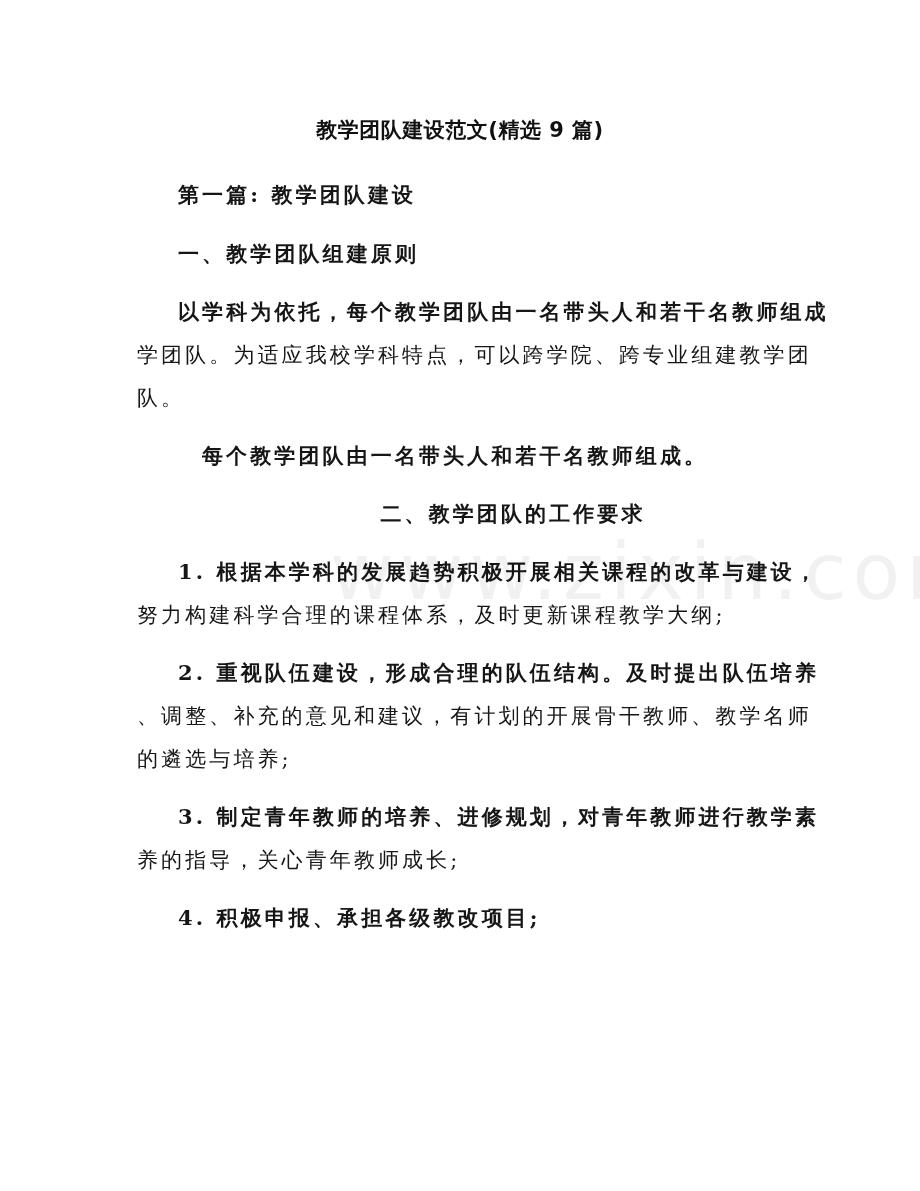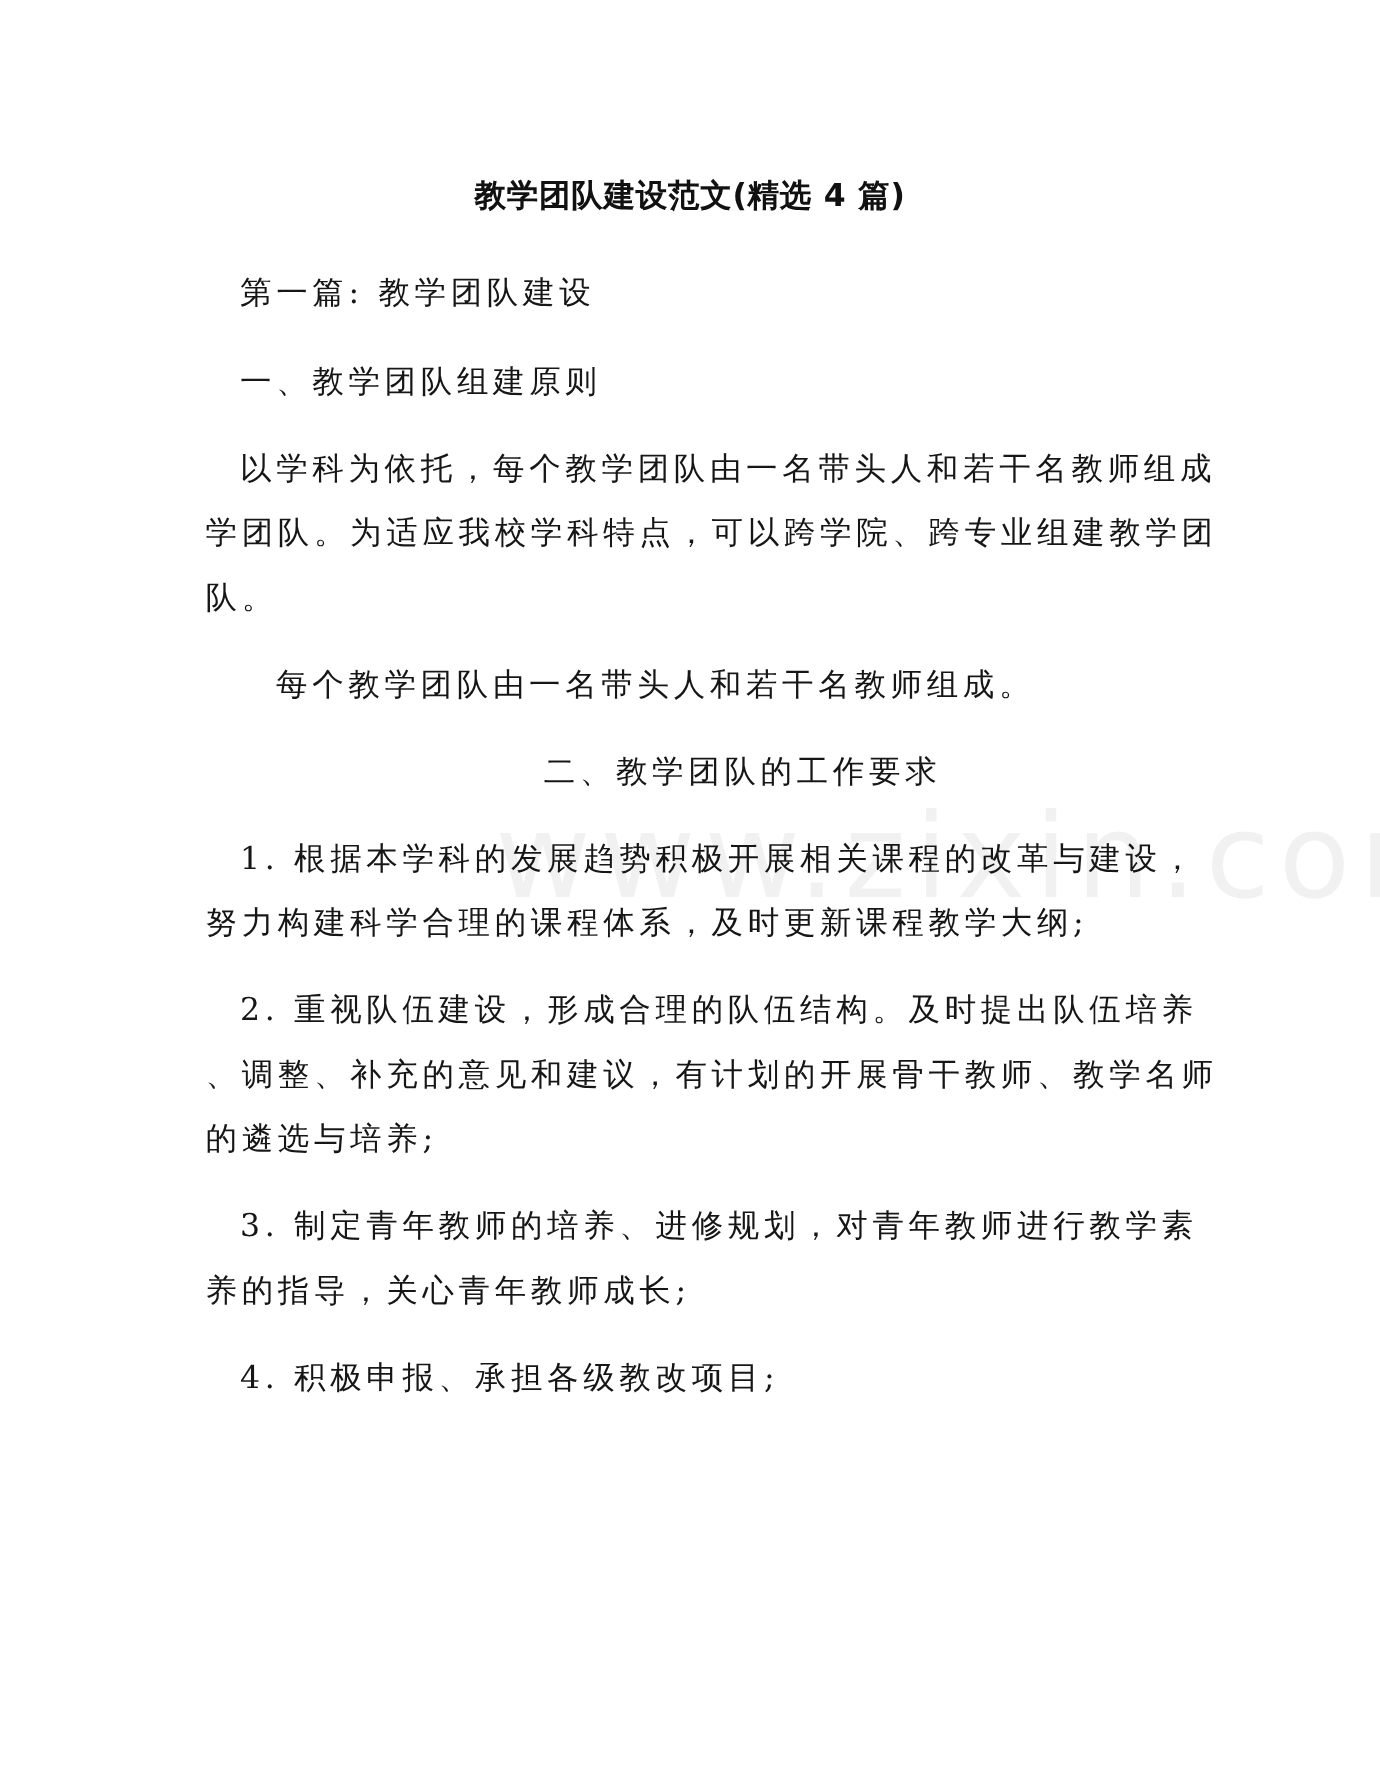--- a/index.html
+++ b/index.html
@@ -36,39 +36,39 @@
     .line {
       position: absolute;
       left: 137px;
       width: 670px;
       font-size: 21px;
       line-height: 28px;
       white-space: nowrap;
       letter-spacing: 3.1px;
       color: #161616;
     }
-    .line.indent { left: 160px; }
+    .line.indent { left: 178px; font-weight: bold; }
     .watermark {
       position: absolute;
       left: 330px;
       top: 527px;
       font-family: "DejaVu Sans", "Liberation Sans", sans-serif;
       font-size: 78px;
       letter-spacing: 6px;
       color: rgba(0,0,0,0.055);
       pointer-events: none;
       white-space: nowrap;
     }
   </style>
 </head>
 <body>
 
 <div class="page">
   <div class="watermark">www.zixin.com.cn</div>
-  <div class="title">教学团队建设范文(精选 4 篇)</div>
+  <div class="title">教学团队建设范文(精选 9 篇)</div>
 
   <div class="line indent" style="top: 181px;">第一篇: 教学团队建设</div>
   <div class="line indent" style="top: 240px;">一、教学团队组建原则</div>
   <div class="line indent" style="top: 298px;">以学科为依托，每个教学团队由一名带头人和若干名教师组成</div>
   <div class="line" style="top: 341px;">学团队。为适应我校学科特点，可以跨学院、跨专业组建教学团</div>
   <div class="line" style="top: 384px;">队。</div>
   <div class="line indent" style="top: 442px; margin-left: 24px;">每个教学团队由一名带头人和若干名教师组成。</div>
   <div class="line indent" style="top: 500px; text-align: center;">二、教学团队的工作要求</div>
   <div class="line indent" style="top: 558px;">1. 根据本学科的发展趋势积极开展相关课程的改革与建设，</div>
   <div class="line" style="top: 601px;">努力构建科学合理的课程体系，及时更新课程教学大纲;</div>

